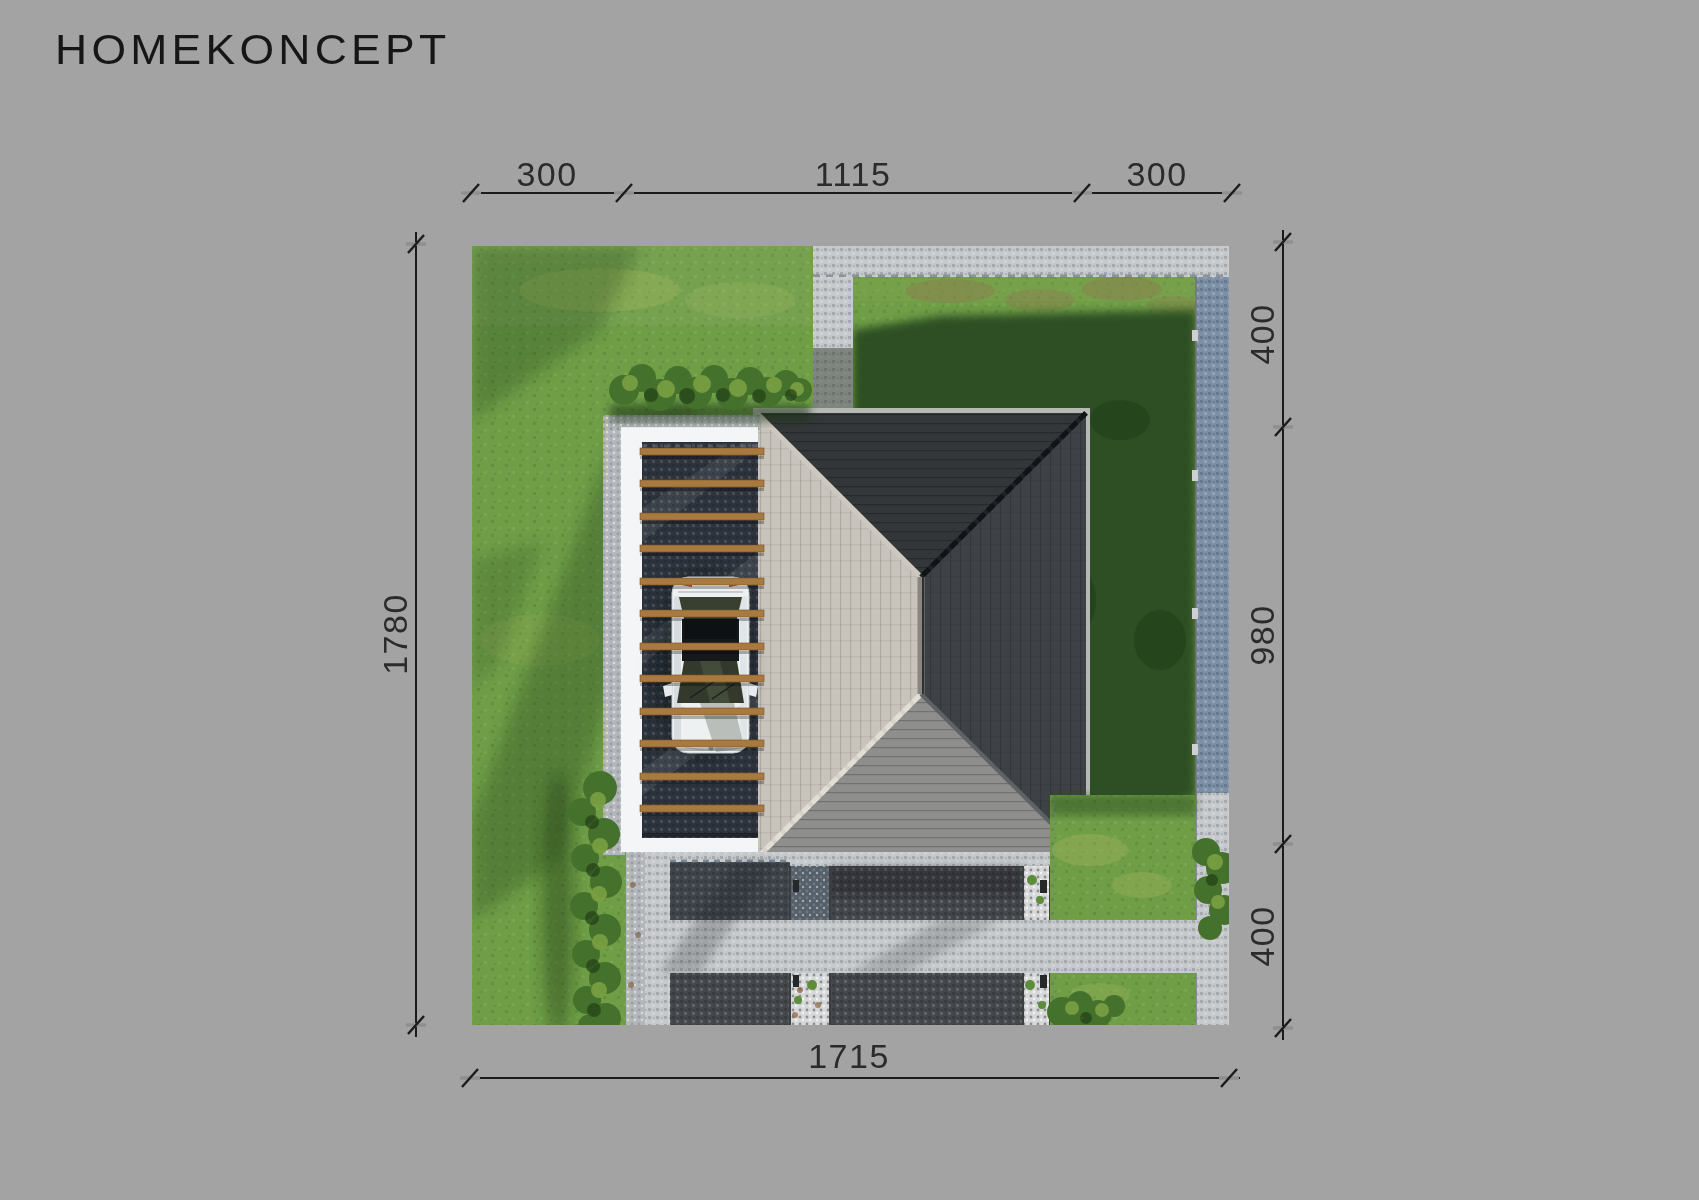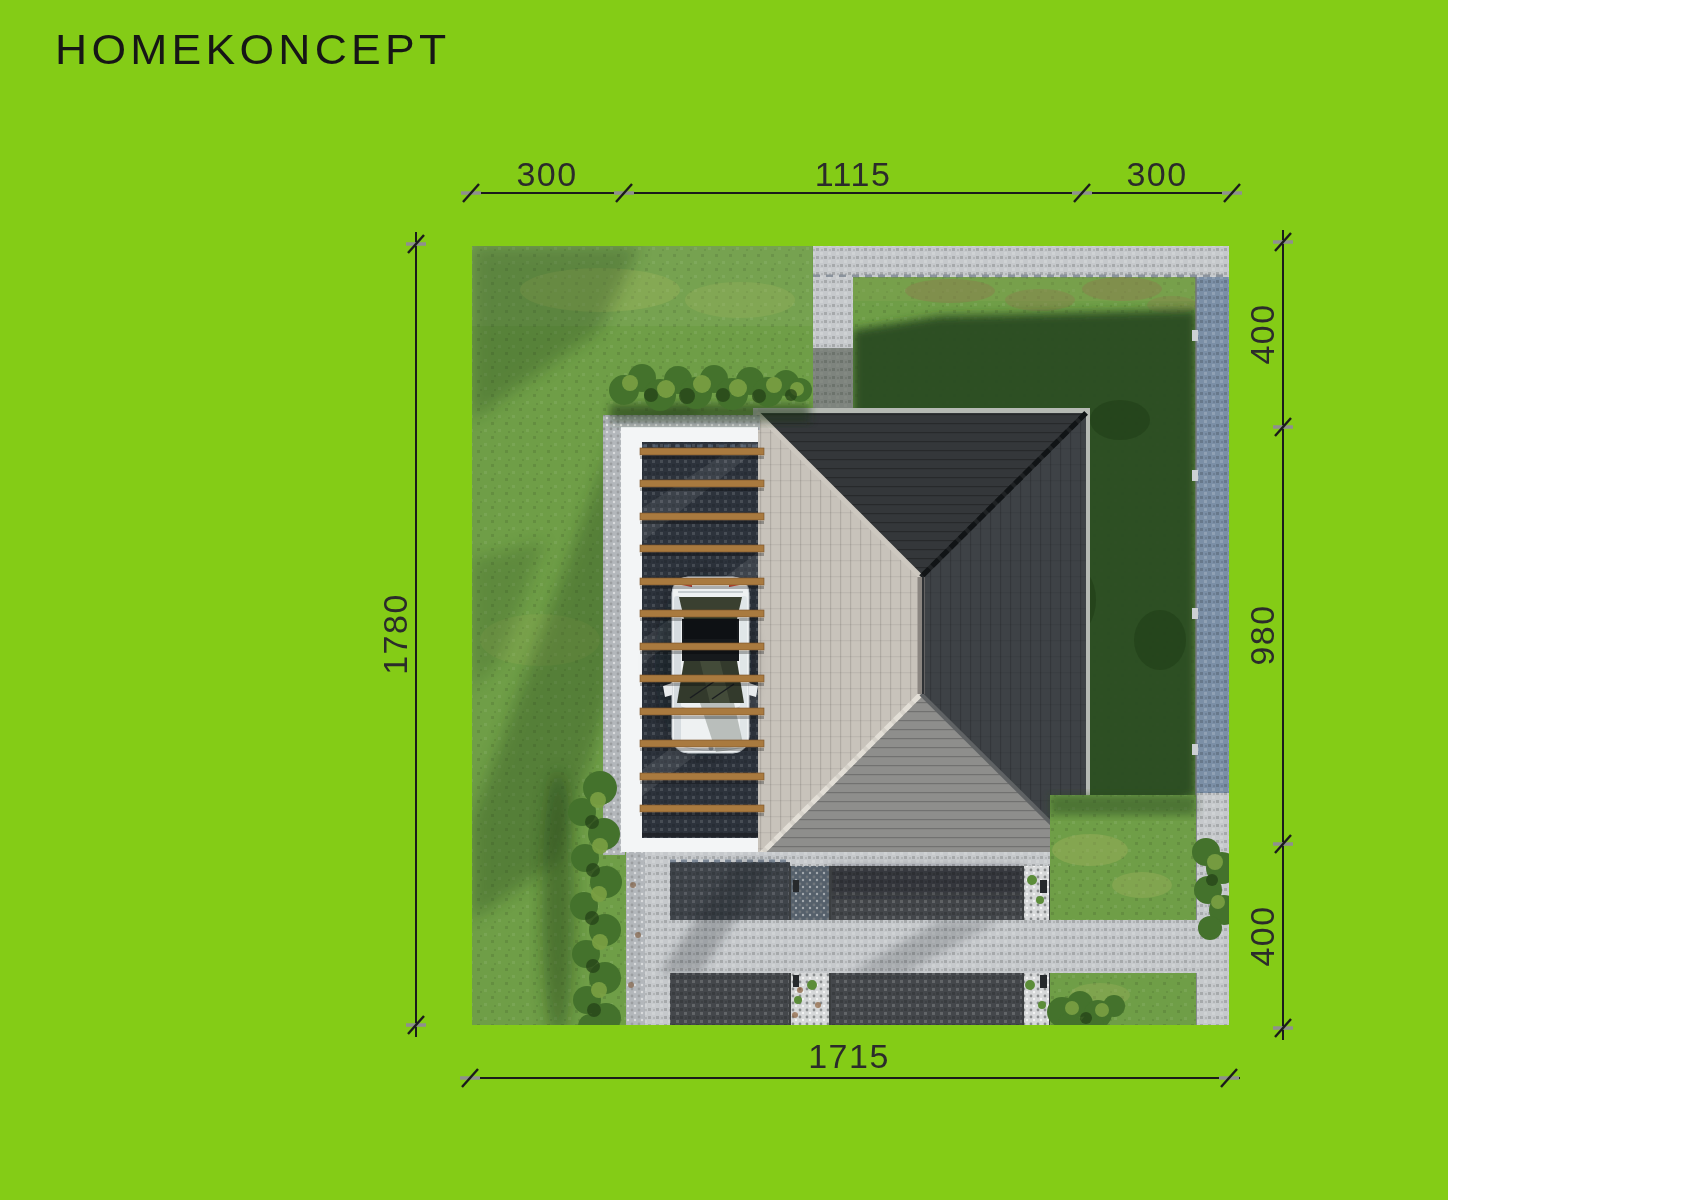--- a/index.html
+++ b/index.html
@@ -1,16 +1,16 @@
 <!DOCTYPE html>
 <html><head>
 <meta charset="utf-8">
 <style>
   html,body{margin:0;padding:0;background:#ffffff;}
-  .page{position:relative;width:1448px;height:1200px;background:#84cc16;overflow:hidden;
+  .page{position:relative;width:1699px;height:1200px;background:#a3a3a3;overflow:hidden;
         font-family:"Liberation Sans",sans-serif;}
   .logo{position:absolute;left:55px;top:26px;font-size:42px;font-weight:300;color:#161616;
         letter-spacing:4px;transform:scaleX(1.06);transform-origin:0 50%;white-space:nowrap;}
   svg{position:absolute;left:0;top:0;}
   .dim{font-family:"Liberation Sans",sans-serif;font-size:34px;font-weight:300;
        fill:#2b2b2b;letter-spacing:1.5px;text-anchor:middle;}
   .dimline{stroke:#1b1b1b;stroke-width:2;fill:none;}
   .tg{stroke:#8f8f8f;stroke-width:3.5;}
   .tb{stroke:#1b1b1b;stroke-width:2.4;}
 </style>

